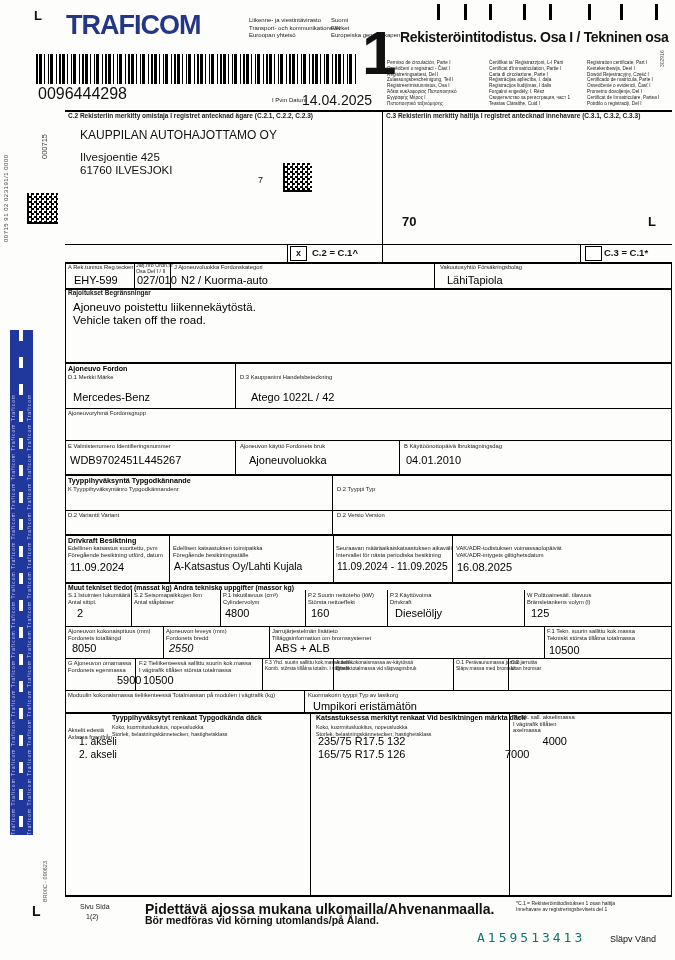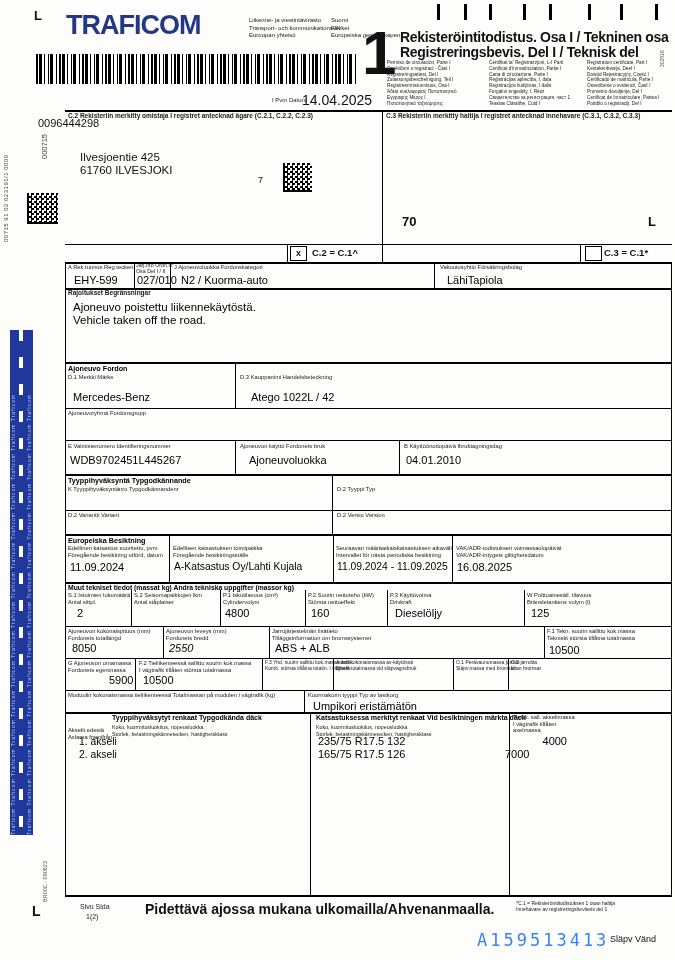--- a/index.html
+++ b/index.html
@@ -22,46 +22,45 @@
   .strip{position:absolute;left:10px;top:330px;width:23px;height:505px;background:#20379b;overflow:hidden;}
   .strip-dash{position:absolute;left:9px;top:0;width:4px;height:100%;
       background:repeating-linear-gradient(180deg,#fff 0 11px,transparent 11px 27px);}
   .strip-txt{position:absolute;top:0;height:100%;writing-mode:vertical-rl;transform:rotate(180deg);
       font-size:5px;color:#b9c4f0;letter-spacing:1px;overflow:hidden;}
   .cbx{position:absolute;width:15px;height:13px;border:1.3px solid #000;background:#fff;
        font-size:9px;text-align:center;line-height:13px;font-weight:bold;}
   .cblbl{position:absolute;font-size:9.5px;font-weight:bold;}
   .title{position:absolute;font-size:14px;font-weight:800;letter-spacing:-0.3px;white-space:nowrap;}
   .ml{position:absolute;font-size:4.7px;line-height:5.8px;color:#222;white-space:pre-line;}
-  .serial{position:absolute;font-family:"DejaVu Sans Mono",monospace;font-size:17px;letter-spacing:3px;color:#3b82f6;}
+  .serial{position:absolute;font-family:"DejaVu Sans Mono",monospace;font-size:13px;letter-spacing:3px;color:#0f766e;}
 </style>
 </head>
 <body>
 
 <div class="sheet">
 
   <div class="abs" style="left:34px;top:8px;font-size:13px;font-weight:bold;">L</div>
 
   <div class="logo" style="left:66px;top:10px;">TRAFICOM</div>
   <div class="lbl" style="left:249px;top:17px;font-size:6px;line-height:7.5px;">Liikenne- ja viestintävirasto
 Transport- och kommunikationsverket
 Euroopan yhteisö</div>
   <div class="lbl" style="left:331px;top:17px;font-size:6px;line-height:7.5px;">Suomi
 FIN
 Europeiska gemenskapen</div>
 
   <div class="barcode" style="left:36px;top:54px;width:320px;height:30px;"></div>
-  <div class="abs" style="left:38px;top:85px;font-size:11px;margin-top:32px;">0096444298</div>
+  <div class="abs" style="left:38px;top:85px;font-size:16px;">0096444298</div>
 
   <div class="lbl" style="left:272px;top:97px;font-size:6px;">I Pvm Datum</div>
   <div class="abs" style="left:302px;top:92px;font-size:14px;">14.04.2025</div>
 
   <div class="abs" style="left:362px;top:24px;font-size:62px;font-weight:900;line-height:58px;">1</div>
   <div class="title" style="left:400px;top:29px;">Rekisteröintitodistus. Osa I / Tekninen osa</div>
-  <div class="title" style="left:400px;top:44px;">Registreringsbevis. Del I / Teknisk del</div>
   <div class="ml" style="left:387px;top:60px;">Permiso de circulación, Parte I
 Osvědčení o registraci - Část I
 Registreringsattest, Del I
 Zulassungsbescheinigung, Teil I
 Registreerimistunnistus, Osa I
 Άδεια κυκλοφορίας Πιστοποιητικό
 Εγγραφής Μέρος Ι
 Πιστοποιητικό ταξινόμησης</div>
   <div class="ml" style="left:489px;top:60px;">Ċertifikat ta' Reġistrazzjoni, L-I Parti
 Certificat d'immatriculation, Partie I
@@ -80,20 +79,21 @@
 Certificat de înmatriculare, Partea I
 Potrdilo o registraciji, Del I</div>
 
   <div class="vert" style="left:659px;top:22px;height:45px;font-size:5px;color:#555;">302916</div>
 
   <div class="vert" style="left:3px;top:62px;height:180px;font-size:6px;letter-spacing:0.5px;color:#444;">00715 91 02 023191/1 0000</div>
   <div class="vert" style="left:40px;top:104px;height:55px;font-size:7.5px;color:#333;">000715</div>
   <div class="vert" style="left:42px;top:838px;height:64px;font-size:5.5px;color:#555;">BR00C - 090623</div>
 
   <div class="lbl lbl-b" style="left:68px;top:113px;font-size:6.5px;">C.2 Rekisteriin merkitty omistaja  I registret antecknad ägare (C.2.1, C.2.2, C.2.3)</div>
+  <div class="abs" style="left:80px;top:128px;font-size:12px;">KAUPPILAN AUTOHAJOTTAMO OY</div>
   <div class="abs" style="left:80px;top:151px;font-size:11.5px;">Ilvesjoentie 425</div>
   <div class="abs" style="left:80px;top:164px;font-size:11.5px;">61760 ILVESJOKI</div>
   <div class="abs" style="left:258px;top:175px;font-size:9px;">7</div>
   <div class="dm" style="left:283px;top:163px;width:27px;height:27px;"></div>
   <div class="dm" style="left:27px;top:193px;width:29px;height:29px;"></div>
 
   <div class="lbl lbl-b" style="left:386px;top:113px;font-size:6.5px;">C.3 Rekisteriin merkitty haltija  I registret antecknad innehavare (C.3.1, C.3.2, C.3.3)</div>
   <div class="abs" style="left:402px;top:214px;font-size:13px;font-weight:bold;">70</div>
   <div class="abs" style="left:648px;top:214px;font-size:13px;font-weight:bold;">L</div>
 
@@ -128,21 +128,21 @@
   <div class="val" style="left:249px;top:454px;">Ajoneuvoluokka</div>
   <div class="lbl" style="left:404px;top:443px;">B  Käyttöönottopäivä  Ibruktagningsdag</div>
   <div class="val" style="left:406px;top:454px;">04.01.2010</div>
 
   <div class="sect" style="left:68px;top:476px;">Tyyppihyväksyntä  Typgodkännande</div>
   <div class="lbl" style="left:68px;top:486px;">K  Tyyppihyväksyntänro  Typgodkännandenr</div>
   <div class="lbl" style="left:337px;top:486px;">D.2  Tyyppi  Typ</div>
   <div class="lbl" style="left:68px;top:512px;">D.2  Variantti  Variant</div>
   <div class="lbl" style="left:337px;top:512px;">D.2  Versio  Version</div>
 
-  <div class="sect" style="left:68px;top:536px;">Europeiska  Besiktning</div>
+  <div class="sect" style="left:68px;top:536px;">Drivkraft  Besiktning</div>
   <div class="lbl" style="left:68px;top:545px;">Edellinen katsastus suoritettu, pvm
 Föregående besiktning utförd, datum</div>
   <div class="val" style="left:70px;top:561px;">11.09.2024</div>
   <div class="lbl" style="left:173px;top:545px;">Edellisen katsastuksen toimipaikka
 Föregående besiktningsställe</div>
   <div class="val val-sm" style="left:174px;top:561px;">A-Katsastus Oy/Lahti Kujala</div>
   <div class="lbl" style="left:336px;top:545px;">Seuraavan määräaikaiskatsastuksen aikaväli
 Intervallet för nästa periodiska besiktning</div>
   <div class="val val-sm" style="left:337px;top:561px;">11.09.2024 - 11.09.2025</div>
   <div class="lbl" style="left:456px;top:545px;">VAK/ADR-todistuksen voimassaolopäivät
@@ -176,21 +176,21 @@
   <div class="val" style="left:169px;top:642px;font-style:italic;">2550</div>
   <div class="lbl" style="left:272px;top:628px;">Jarrujärjestelmän lisätieto
 Tilläggsinformation om bromssystemet</div>
   <div class="val" style="left:275px;top:642px;">ABS + ALB</div>
   <div class="lbl" style="left:547px;top:628px;">F.1  Tekn. suurin sallittu kok.massa
 Tekniskt största tillåtna totalmassa</div>
   <div class="val" style="left:549px;top:644px;">10500</div>
 
   <div class="lbl" style="left:68px;top:660px;">G  Ajoneuvon omamassa
 Fordonets egenmassa</div>
-  <div class="val" style="left:73px;top:674px;padding-left:36px;">5900</div>
+  <div class="val" style="left:81px;top:674px;padding-left:36px;">5900</div>
   <div class="lbl" style="left:139px;top:660px;">F.2 Tieliikenteessä sallittu suurin kok.massa
 I vägtrafik tillåten största totalmassa</div>
   <div class="val" style="left:143px;top:674px;">10500</div>
   <div class="lbl" style="left:265px;top:660px;font-size:5px;line-height:5.6px;">F.3 Yhd. suurin sallittu kok.massa tieliik.
 Komb. största tillåtna totalm. i vägtrafik</div>
   <div class="lbl" style="left:336px;top:660px;font-size:5px;line-height:5.6px;">Auton kokonaismassa av-käytössä
 Bilens totalmassa vid släpvagnsbruk</div>
   <div class="lbl" style="left:456px;top:660px;font-size:5px;line-height:5.6px;">O.1 Perävaunumassa jarruin
 Släpv.massa med bromsar</div>
   <div class="lbl" style="left:511px;top:660px;font-size:5px;line-height:5.6px;">O.2  jarruitta
@@ -222,20 +222,21 @@
   <div class="strip">
     <div class="strip-txt" style="left:0px;">Traficom Traficom Traficom Traficom Traficom Traficom Traficom Traficom Traficom Traficom Traficom Traficom Traficom Traficom Traficom</div>
     <div class="strip-dash"></div>
     <div class="strip-txt" style="left:16px;">Traficom Traficom Traficom Traficom Traficom Traficom Traficom Traficom Traficom Traficom Traficom Traficom Traficom Traficom Traficom</div>
   </div>
 
   <div class="abs" style="left:32px;top:903px;font-size:14px;font-weight:bold;">L</div>
   <div class="lbl" style="left:80px;top:904px;font-size:7px;">Sivu Sida</div>
   <div class="lbl" style="left:86px;top:914px;font-size:7px;">1(2)</div>
   <div class="abs" style="left:145px;top:901px;font-size:14px;font-weight:bold;">Pidettävä ajossa mukana ulkomailla/Ahvenanmaalla.</div>
+  <div class="abs" style="left:145px;top:914px;font-size:10.5px;font-weight:bold;">Bör medföras vid körning utomlands/på Åland.</div>
   <div class="lbl" style="left:516px;top:900px;font-size:5px;line-height:6px;">*C.1 = Rekisteröintitodistuksen 1 osan haltija
 Innehavare av registreringsbevisets del 1</div>
   <div class="serial" style="left:477px;top:930px;">A159513413</div>
   <div class="abs" style="left:610px;top:934px;font-size:9px;">Släpv Vänd</div>
 
 <div class="hl" style="left: 65px; top: 110px; width: 607px; height: 1.5px;"></div>
     <div class="hl" style="left: 65px; top: 244px; width: 607px; height: 1px;"></div>
     <div class="hl" style="left: 65px; top: 262px; width: 607px; height: 2px;"></div>
     <div class="hl" style="left: 65px; top: 288px; width: 607px; height: 1.5px;"></div>
     <div class="hl" style="left: 65px; top: 362px; width: 607px; height: 2px;"></div>

